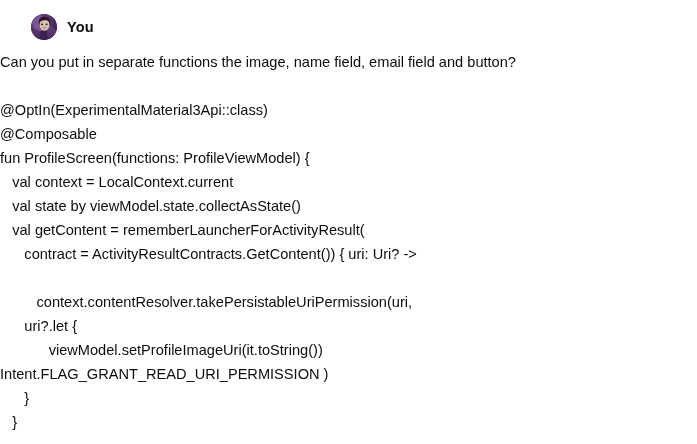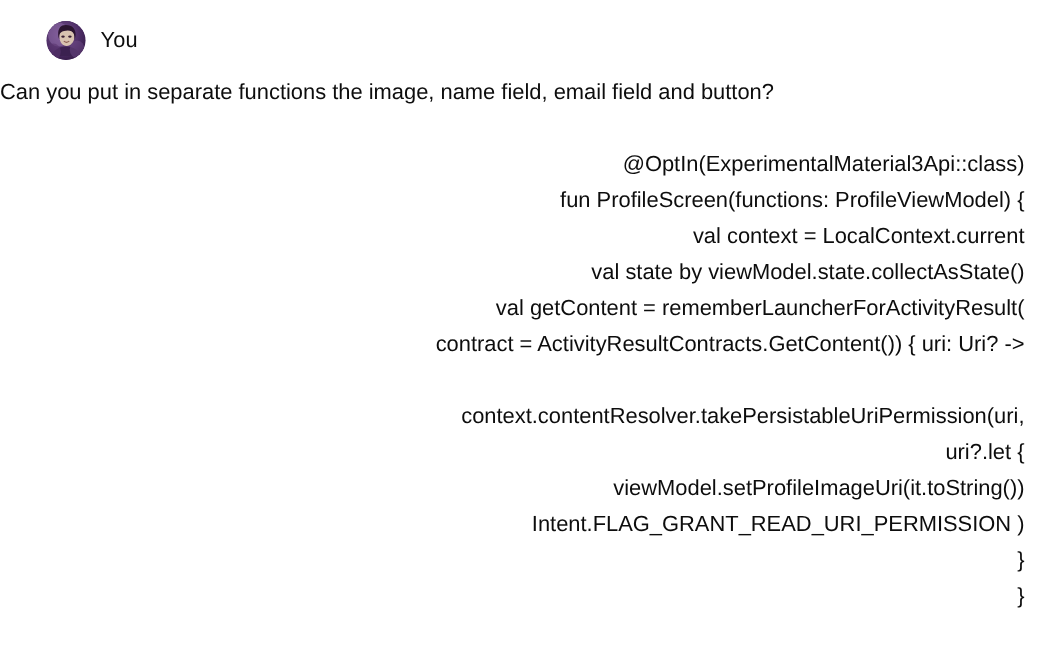--- a/index.html
+++ b/index.html
@@ -37,41 +37,40 @@
     overflow: hidden;
     flex: 0 0 26px;
     position: relative;
     background: #4a2b63;
   }
   .avatar svg { display: block; width: 26px; height: 26px; }
 
   .author {
     margin-left: 10px;
     font-size: 14.5px;
-    font-weight: normal;
+    font-weight: bold;
     line-height: 1;
     color: #0d0d0d;
     letter-spacing: 0.1px;
   }
 
   .msg-body {
     padding-right: 14px;
     margin-top: 10px;
   }
 
   .prose-line {
     font-size: 14.6px;
     line-height: 24px;
     color: #0d0d0d;
     white-space: pre-wrap;
   }
 
   .code-block {
     margin-top: 24px;
-    text-align: right;
   }
 
   .code-line {
     font-family: "Liberation Sans", sans-serif;
     font-size: 14.6px;
     line-height: 24px;
     color: #0d0d0d;
     white-space: pre-wrap;
     min-height: 24px;
   }
@@ -111,20 +110,21 @@
     </div>
     <div class="author">You</div>
   </div>
 
   <div class="msg-body">
 
     <div class="prose-line">Can you put in separate functions the image, name field, email field and button?</div>
 
     <div class="code-block">
       <div class="code-line">@OptIn(ExperimentalMaterial3Api::class)</div>
+      <div class="code-line">@Composable</div>
       <div class="code-line">fun ProfileScreen(functions: ProfileViewModel) {</div>
       <div class="code-line">   val context = LocalContext.current</div>
       <div class="code-line">   val state by viewModel.state.collectAsState()</div>
       <div class="code-line">   val getContent = rememberLauncherForActivityResult(</div>
       <div class="code-line">      contract = ActivityResultContracts.GetContent()) { uri: Uri? -&gt;</div>
       <div class="code-line blank"></div>
       <div class="code-line">         context.contentResolver.takePersistableUriPermission(uri,</div>
       <div class="code-line">      uri?.let {</div>
       <div class="code-line">            viewModel.setProfileImageUri(it.toString())</div>
       <div class="code-line">Intent.FLAG_GRANT_READ_URI_PERMISSION )</div>

